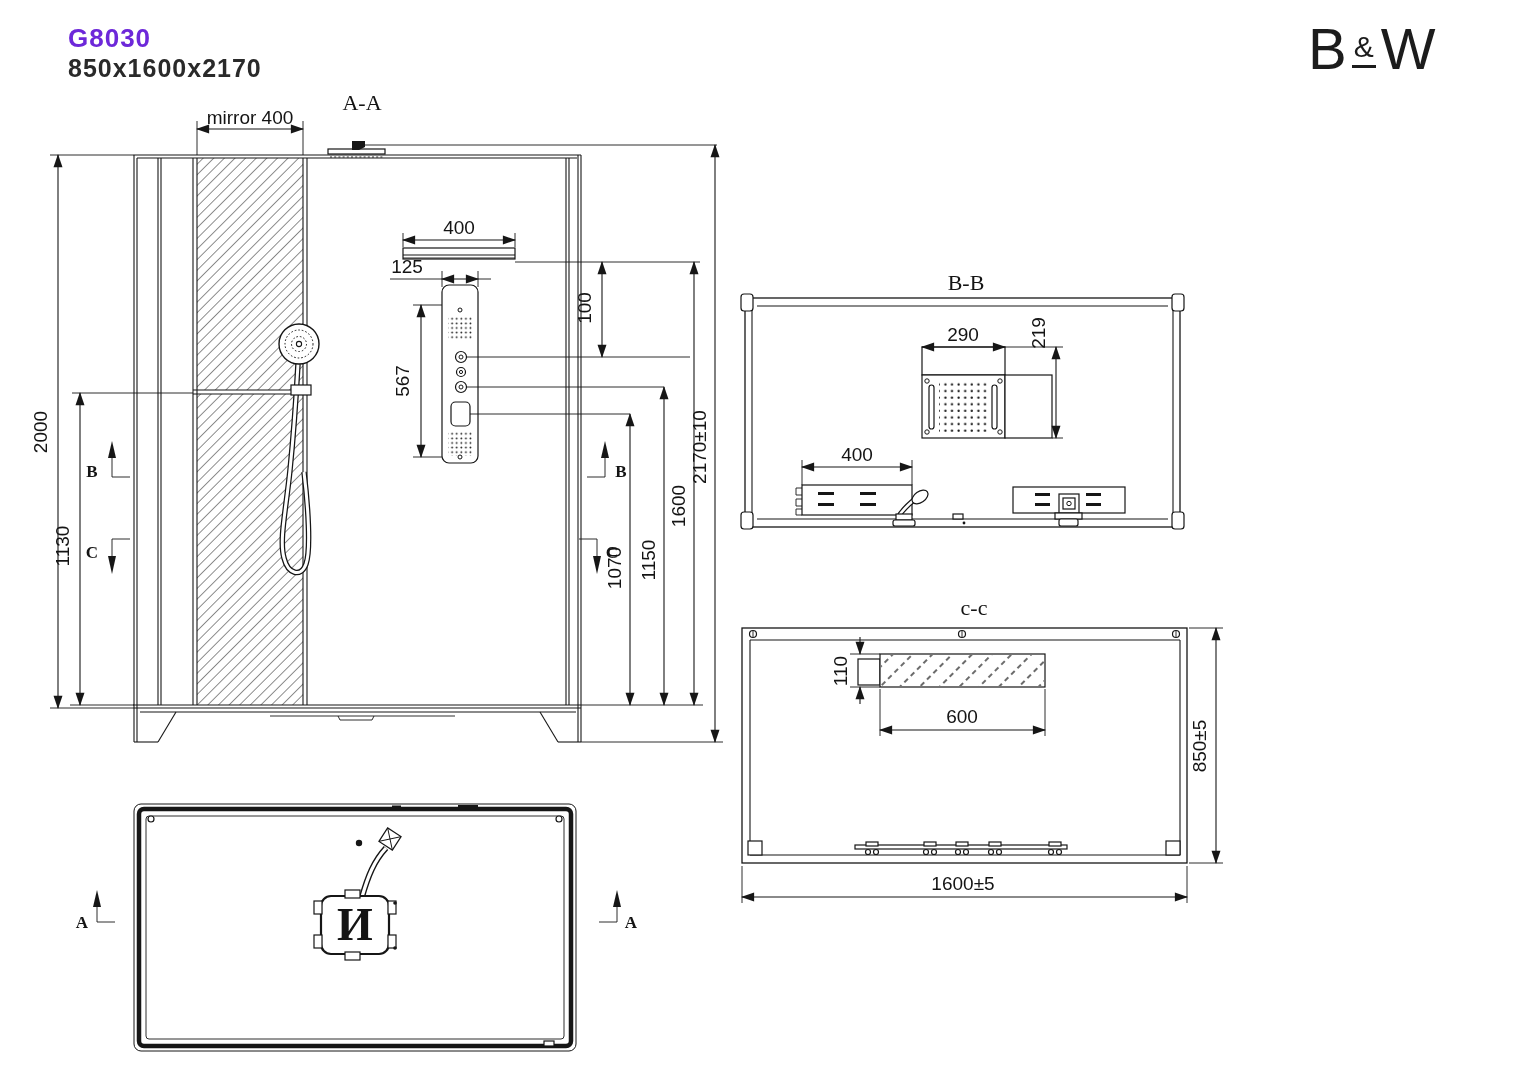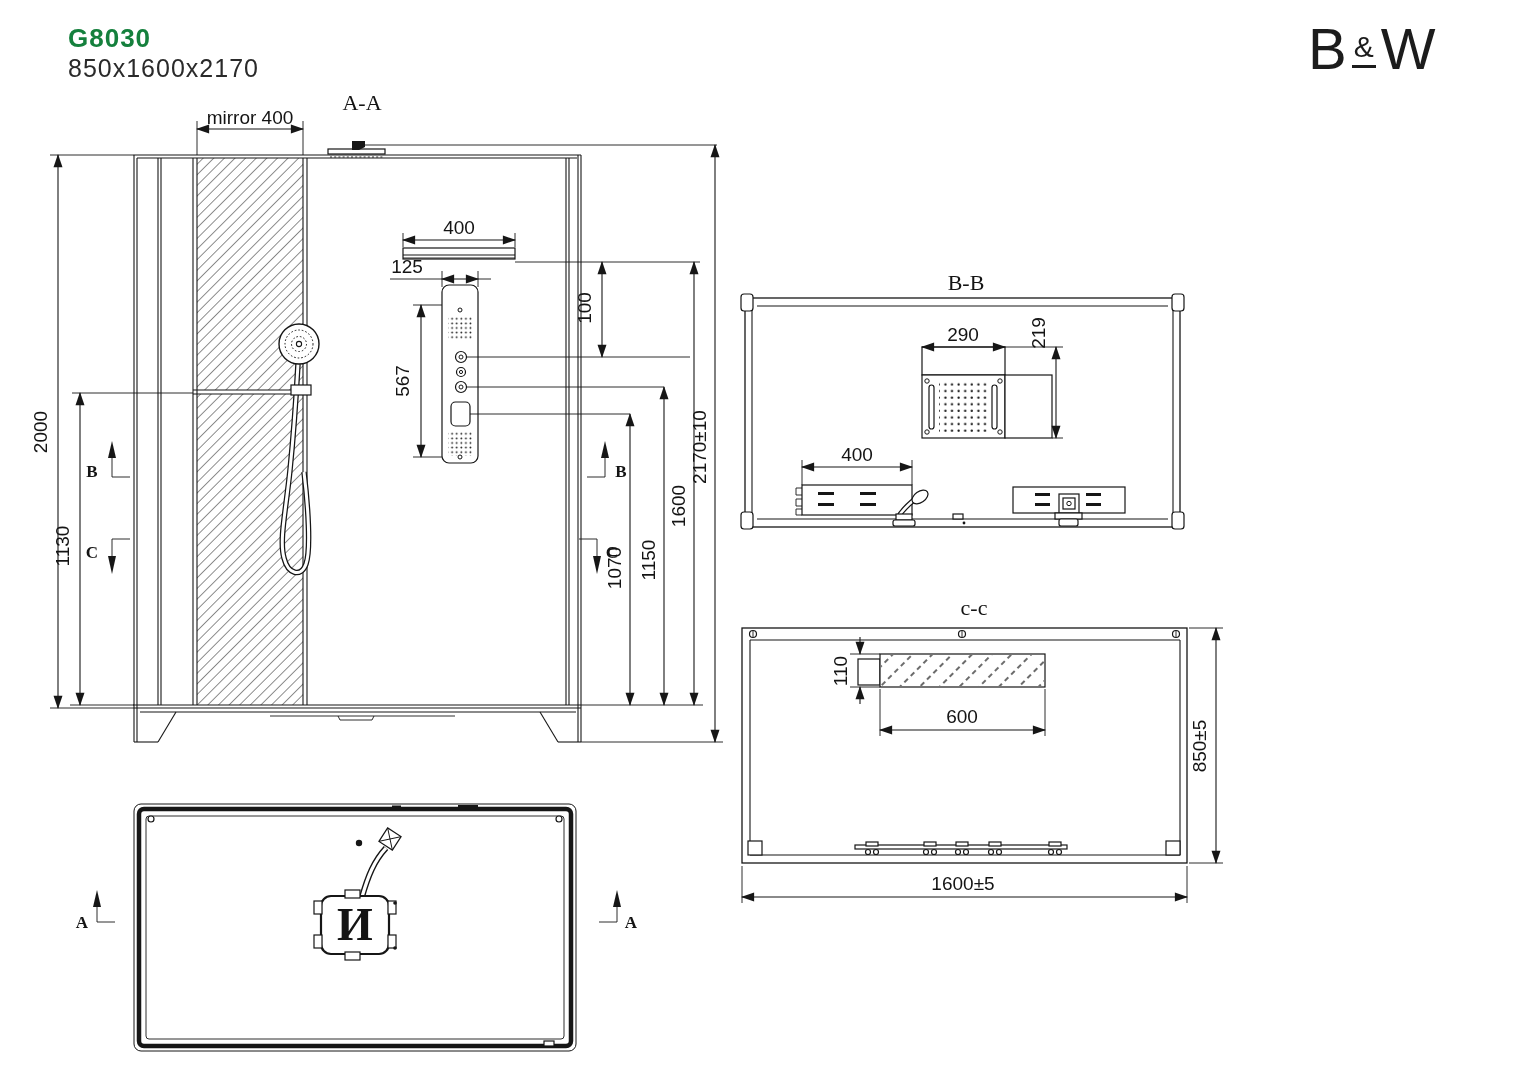--- a/index.html
+++ b/index.html
@@ -1,20 +1,20 @@
 <!DOCTYPE html>
 <html><head>
 <meta charset="utf-8">
 <style>
   html,body{margin:0;padding:0;background:#ffffff;}
   .canvas{position:relative;width:1536px;height:1086px;background:#fff;overflow:hidden;
           font-family:"Liberation Sans",sans-serif;color:#1a1a1a;}
   .title-block{position:absolute;left:68px;top:24px;line-height:1.15;}
-  .model{font-size:26px;font-weight:bold;letter-spacing:1px;color:#15803d;}
-  .size{font-size:25px;font-weight:normal;letter-spacing:1px;color:#2a2a2a;}
+  .model{font-size:26px;font-weight:bold;letter-spacing:1px;color:#6d28d9;}
+  .size{font-size:25px;font-weight:bold;letter-spacing:1px;color:#2a2a2a;}
   .brand{position:absolute;left:1308px;top:20px;display:flex;align-items:flex-start;color:#1c1c1c;}
   .brand .bw{font-size:58px;line-height:1;font-weight:400;letter-spacing:0;}
   .brand .ampwrap{margin:12px 5px 0 5px;display:inline-block;border-bottom:3px solid #1c1c1c;padding:0 2px 3px 2px;}
   .brand .amp{font-size:30px;line-height:1;font-weight:400;}
   svg{position:absolute;left:0;top:0;}
   svg line,svg path,svg rect,svg circle,svg ellipse,svg polyline{vector-effect:none;}
   .ln{stroke:#161616;stroke-width:1.1;fill:none;}
   .thin{stroke:#161616;stroke-width:0.9;fill:none;}
   .dim{stroke:#161616;stroke-width:1.1;fill:none;}
   .wfill{fill:#ffffff;stroke:#161616;stroke-width:1.2;}

